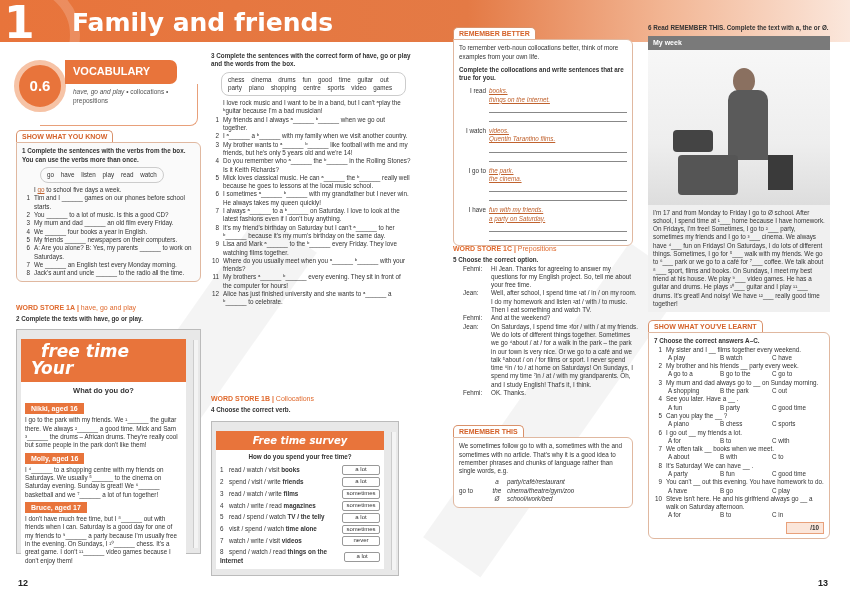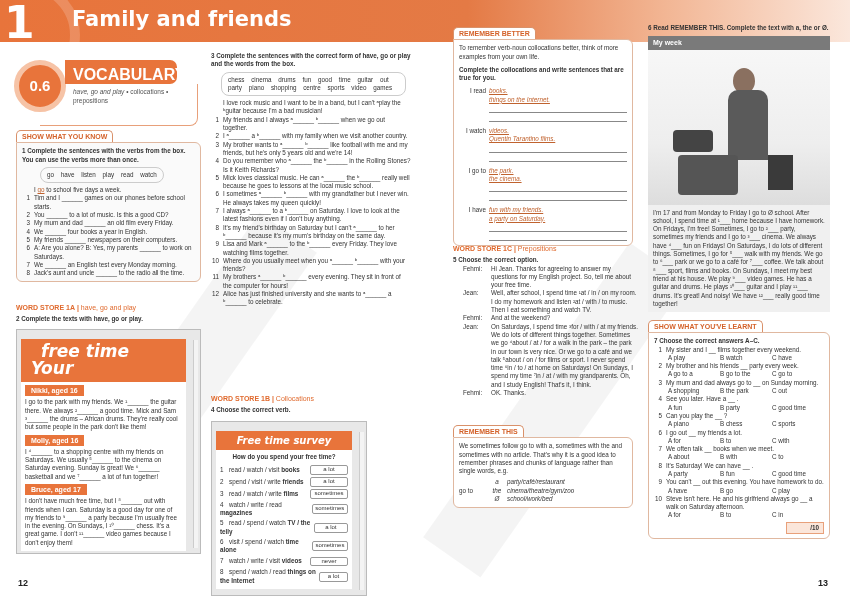--- a/index.html
+++ b/index.html
@@ -1,26 +1,26 @@
 <!DOCTYPE html>
 <html><head>
 <meta charset="utf-8">
 <style>
 *{box-sizing:border-box;margin:0;padding:0}
 body{width:850px;height:600px;overflow:hidden;background:#fff;font-family:"Liberation Sans",sans-serif;color:#333;font-size:6.3px;line-height:1.32;position:relative}
 .topbar{position:absolute;left:0;top:0;width:850px;height:42px;background:linear-gradient(90deg,#e8743b 0%,#e47a45 55%,#f2b593 78%,#fbe7dc 100%)}
 .chapnum{position:absolute;left:4px;top:-6px;font-size:44px;font-weight:bold;color:#fff;font-family:"DejaVu Sans",sans-serif}
-.chaptitle{position:absolute;left:72px;top:6px;font-size:21px;font-weight:bold;color:#fff;font-family:"DejaVu Sans",sans-serif}
+.chaptitle{position:absolute;left:72px;top:6px;font-size:25px;font-weight:bold;color:#fff;font-family:"DejaVu Sans",sans-serif}
 .swirl{position:absolute;left:-30px;top:-20px;width:110px;height:110px;border-radius:50%;border:10px solid rgba(255,255,255,.18)}
 .col{position:absolute}
 .b{font-weight:bold}
 .i{font-style:italic}
 .u{text-decoration:underline;color:#c0622e}
 .vocab-badge{position:absolute;left:14px;top:60px;width:52px;height:52px;border-radius:50%;background:#e8743b;border:5px solid #f6c3a6;color:#fff;font-weight:bold;font-size:15px;display:flex;align-items:center;justify-content:center}
-.vocab-tab{position:absolute;left:65px;top:60px;width:112px;height:24px;background:#e8743b;border-radius:0 7px 7px 0;color:#fff;font-weight:bold;font-size:16px;padding:4px 0 0 8px}
+.vocab-tab{position:absolute;left:65px;top:60px;width:112px;height:24px;background:#e8743b;border-radius:0 7px 7px 0;color:#fff;font-weight:bold;font-size:11px;padding:4px 0 0 8px}
 .vocab-sub{position:absolute;left:73px;top:88px;width:120px;font-size:6.5px;color:#555}
 .vocab-frame{position:absolute;left:40px;top:84px;width:158px;height:42px;border-right:1px solid #e8a07a;border-bottom:1px solid #e8a07a;border-radius:0 0 8px 0}
 .sec-tag{display:inline-block;border:1px solid #d9916a;border-bottom:none;border-radius:5px 5px 0 0;padding:1px 5px;font-weight:bold;color:#d4622a;font-size:7px;background:#fff}
 .box{border:1px solid #e0b8a0;border-radius:0 6px 6px 6px;padding:4px 5px;background:#fafafa}
 .wordbox{border:1px solid #ccc;border-radius:8px;padding:3px 6px;margin:3px 0 3px 18px;display:inline-block;word-spacing:5px}
 .q{display:flex;gap:4px}
 .q .n{width:8px;flex:none;text-align:right}
 .ws{color:#e06a2e;font-weight:bold;font-size:7px;margin-top:6px}
 .ws span{font-weight:normal}
 .win{border:1px solid #bbb;background:#e8e8e8;padding:9px 6px 6px 4px;position:relative}
@@ -102,20 +102,21 @@
 <div class="col" style="left:16px;top:297px;width:185px">
   <div class="ws"><b>WORD STORE 1A</b> | <span>have, go and play</span></div>
   <div class="b" style="margin-top:3px">2  Complete the texts with have, go or play.</div>
   <div class="win" style="margin-top:5px;height:225px">
     <div class="scroll"></div>
     <div class="inner">
       <div class="freeheader" style="padding:4px 10px;font-size:17px;line-height:1.05">
         <div style="padding-left:10px">free time</div>
         <div>Your</div>
       </div>
+      <div class="b" style="text-align:center;font-size:7.5px;padding:4px 0">What do you do?</div>
       <div id="people" style="padding:0 4px 4px 4px"><div class="nametag">Nikki, aged 16</div><div style="margin-top:2px">I go to the park with my friends. We ¹______ the guitar there. We always ²______ a good time. Mick and Sam ³______ the drums – African drums. They're really cool but some people in the park don't like them!</div><div class="nametag">Molly, aged 16</div><div style="margin-top:2px">I ⁴______ to a shopping centre with my friends on Saturdays. We usually ⁵______ to the cinema on Saturday evening. Sunday is great! We ⁶______ basketball and we ⁷______ a lot of fun together!</div><div class="nametag">Bruce, aged 17</div><div style="margin-top:2px">I don't have much free time, but I ⁸______ out with friends when I can. Saturday is a good day for one of my friends to ⁹______ a party because I'm usually free in the evening. On Sundays, I ¹⁰______ chess. It's a great game. I don't ¹¹______ video games because I don't enjoy them!</div></div>
     </div>
   </div>
 </div>
 
 <div class="col" style="left:211px;top:52px;width:200px">
   <div class="b">3  Complete the sentences with the correct form of have, go or play and the words from the box.</div>
   <div class="wordbox" style="margin-left:10px;width:185px">chess  cinema  drums  fun  good time  guitar  out  party  piano  shopping centre  sports  video games</div>
   <div style="padding-left:12px">I love rock music and I want to be in a band, but I can't ᵃplay the ᵇguitar because I'm a bad musician!</div>
   <div id="ex3-items">
@@ -166,21 +167,21 @@
       <div class="q">
         <span class="n">12</span>
         <span>Alice has just finished university and she wants to ᵃ______ a ᵇ______ to celebrate.</span>
       </div>
     </div>
 </div>
 
 <div class="col" style="left:211px;top:388px;width:200px">
   <div class="ws"><b>WORD STORE 1B</b> | <span>Collocations</span></div>
   <div class="b" style="margin-top:3px">4  Choose the correct verb.</div>
-  <div class="win" style="margin-top:6px;width:156px">
+  <div class="win" style="margin-top:6px;width:188px">
     <div class="scroll"></div>
     <div class="inner">
       <div class="freeheader" style="text-align:center;font-size:10px;padding:3px 0">Free time survey</div>
       <div class="b" style="text-align:center;padding:3px 0">How do you spend your free time?</div>
       <div id="survey-rows" style="padding:0 4px 3px 4px">
           <div class="srow">
             <span><span style="display:inline-block;width:9px">1</span><span>read / watch / visit </span><b>books</b></span>
             <span class="pill">a lot</span>
           </div>
           <div class="srow">

